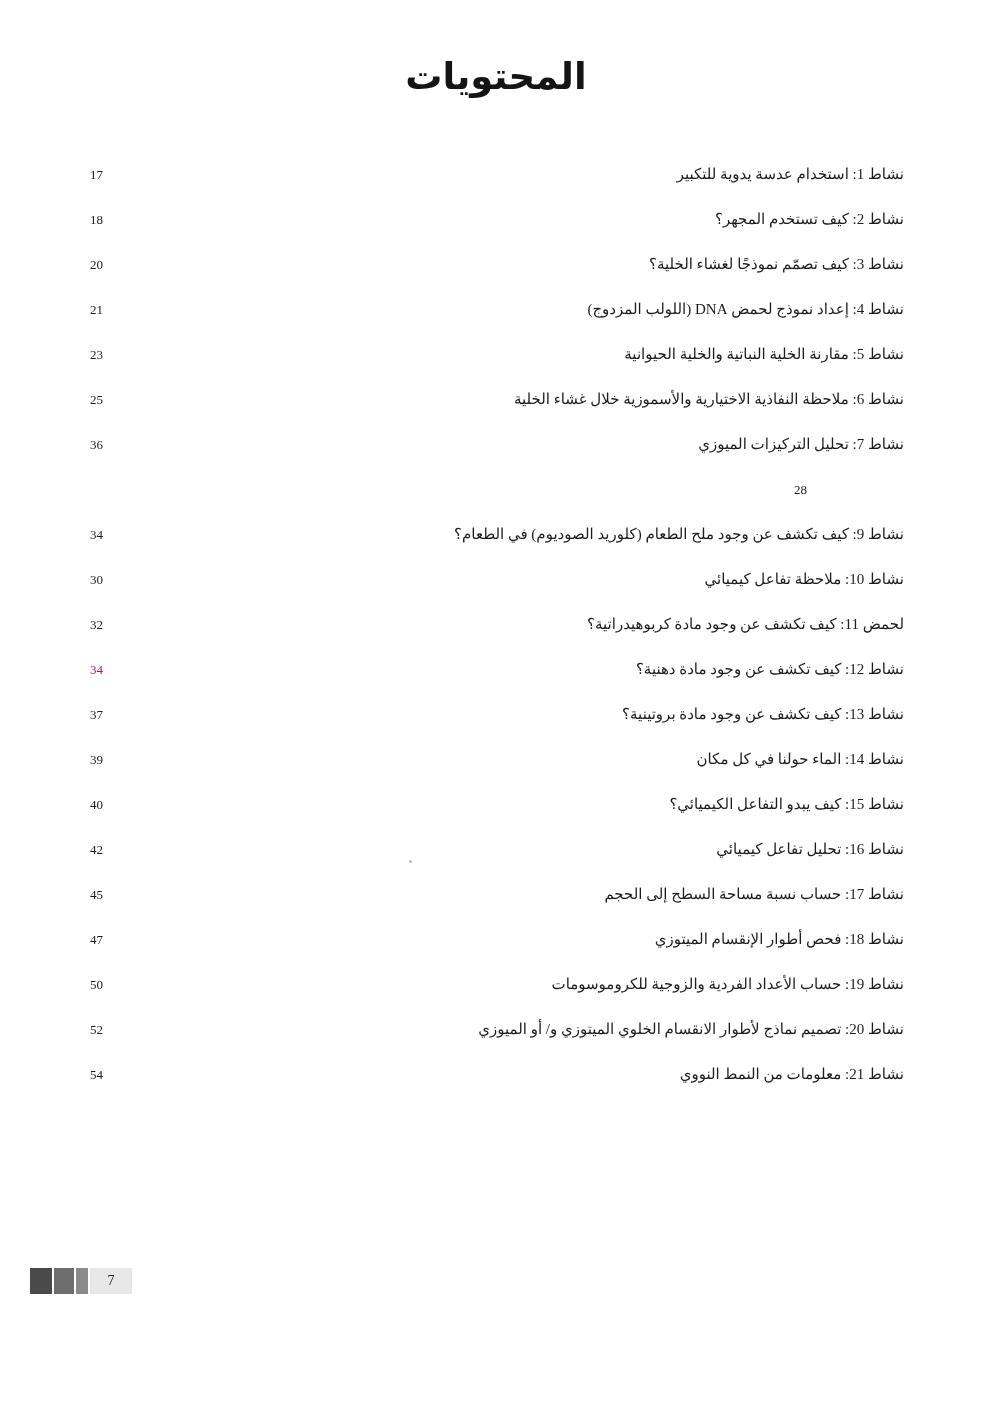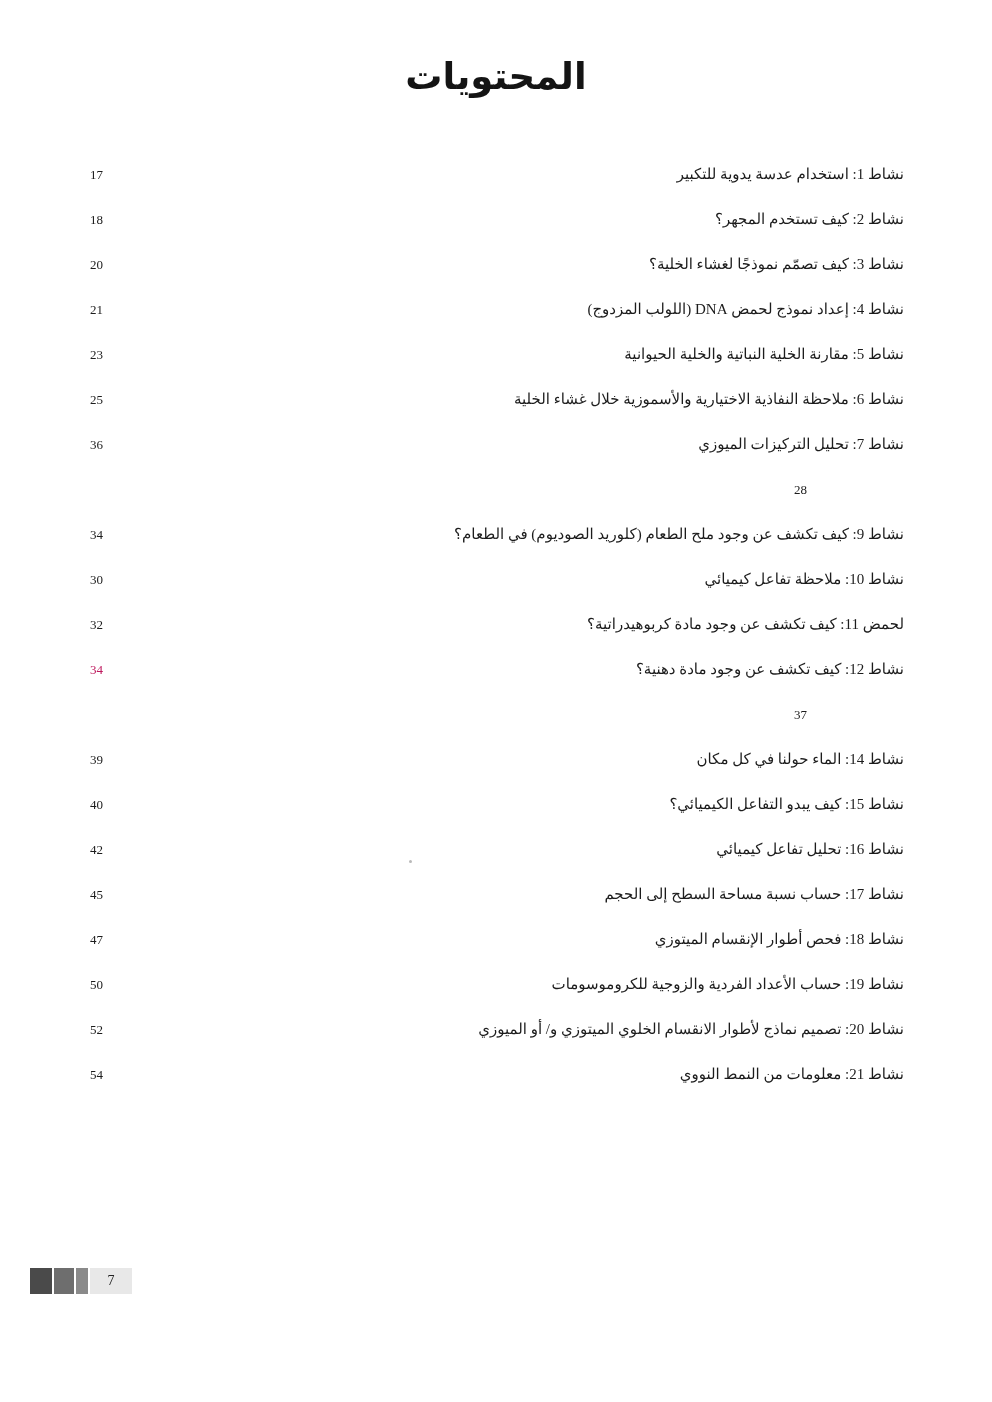--- a/index.html
+++ b/index.html
@@ -166,20 +166,21 @@
     </li>
     <li class="toc-row">
       <span class="toc-label">لحمض 11: كيف تكشف عن وجود مادة كربوهيدراتية؟</span>
       <span class="toc-page">32</span>
     </li>
     <li class="toc-row faded">
       <span class="toc-label">نشاط 12: كيف تكشف عن وجود مادة دهنية؟</span>
       <span class="toc-page">34</span>
     </li>
     <li class="toc-row">
+      <span class="toc-label">نشاط 13: كيف تكشف عن وجود مادة بروتينية؟</span>
       <span class="toc-page">37</span>
     </li>
     <li class="toc-row">
       <span class="toc-label">نشاط 14: الماء حولنا في كل مكان</span>
       <span class="toc-page">39</span>
     </li>
     <li class="toc-row">
       <span class="toc-label">نشاط 15: كيف يبدو التفاعل الكيميائي؟</span>
       <span class="toc-page">40</span>
     </li>

